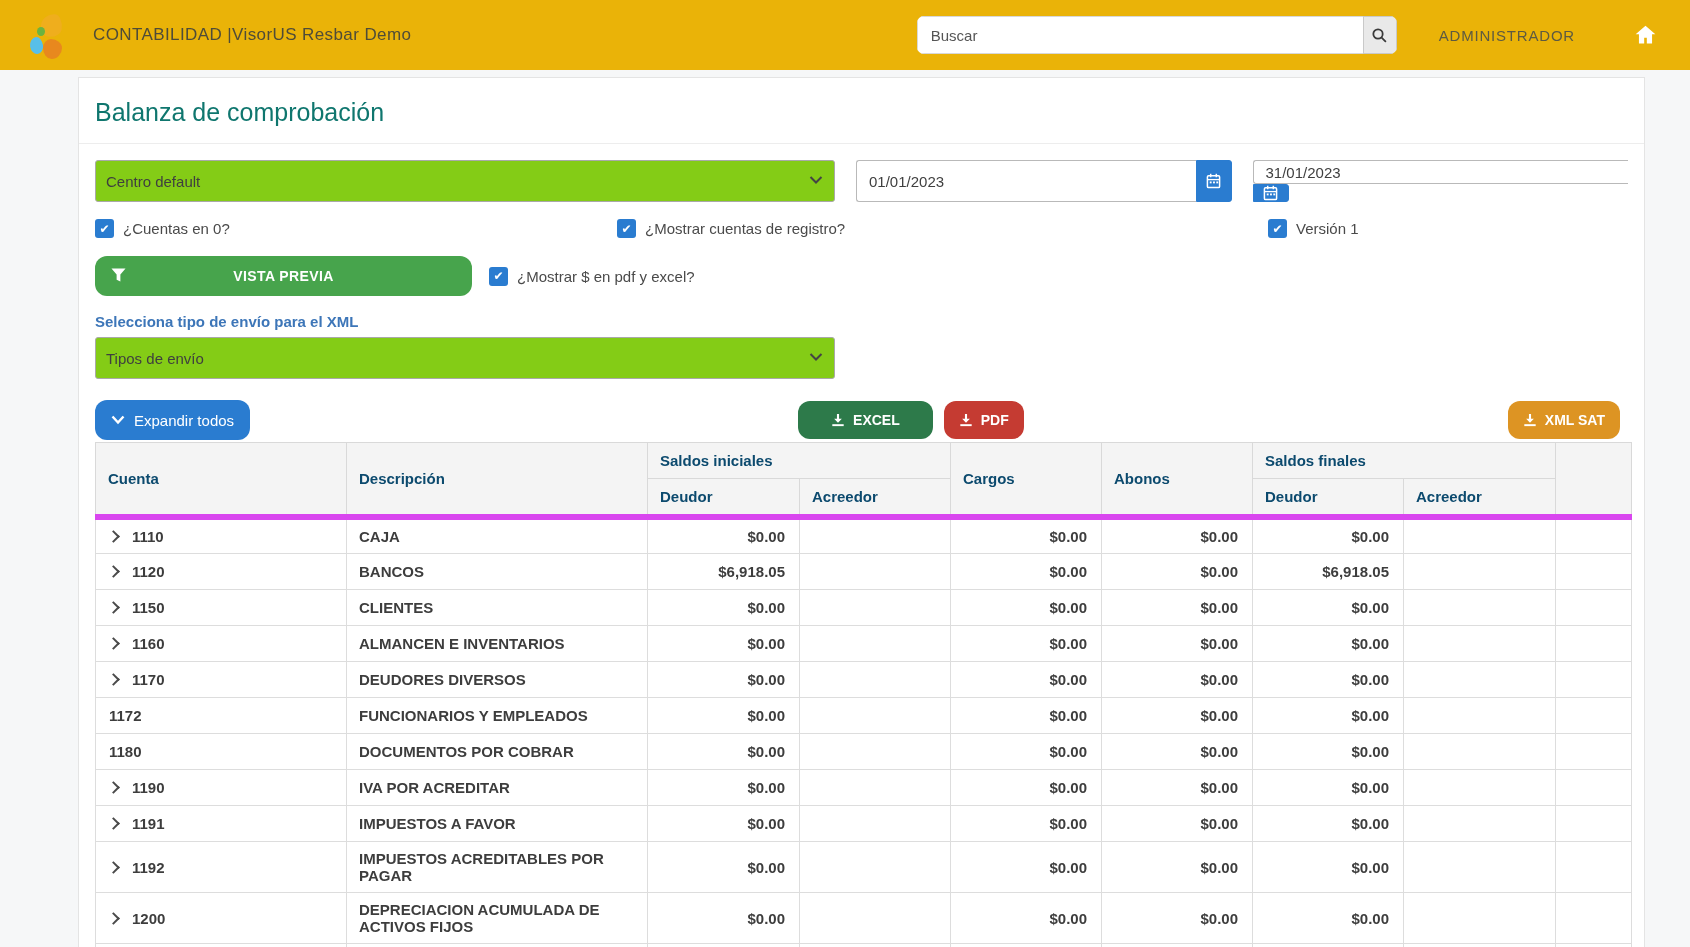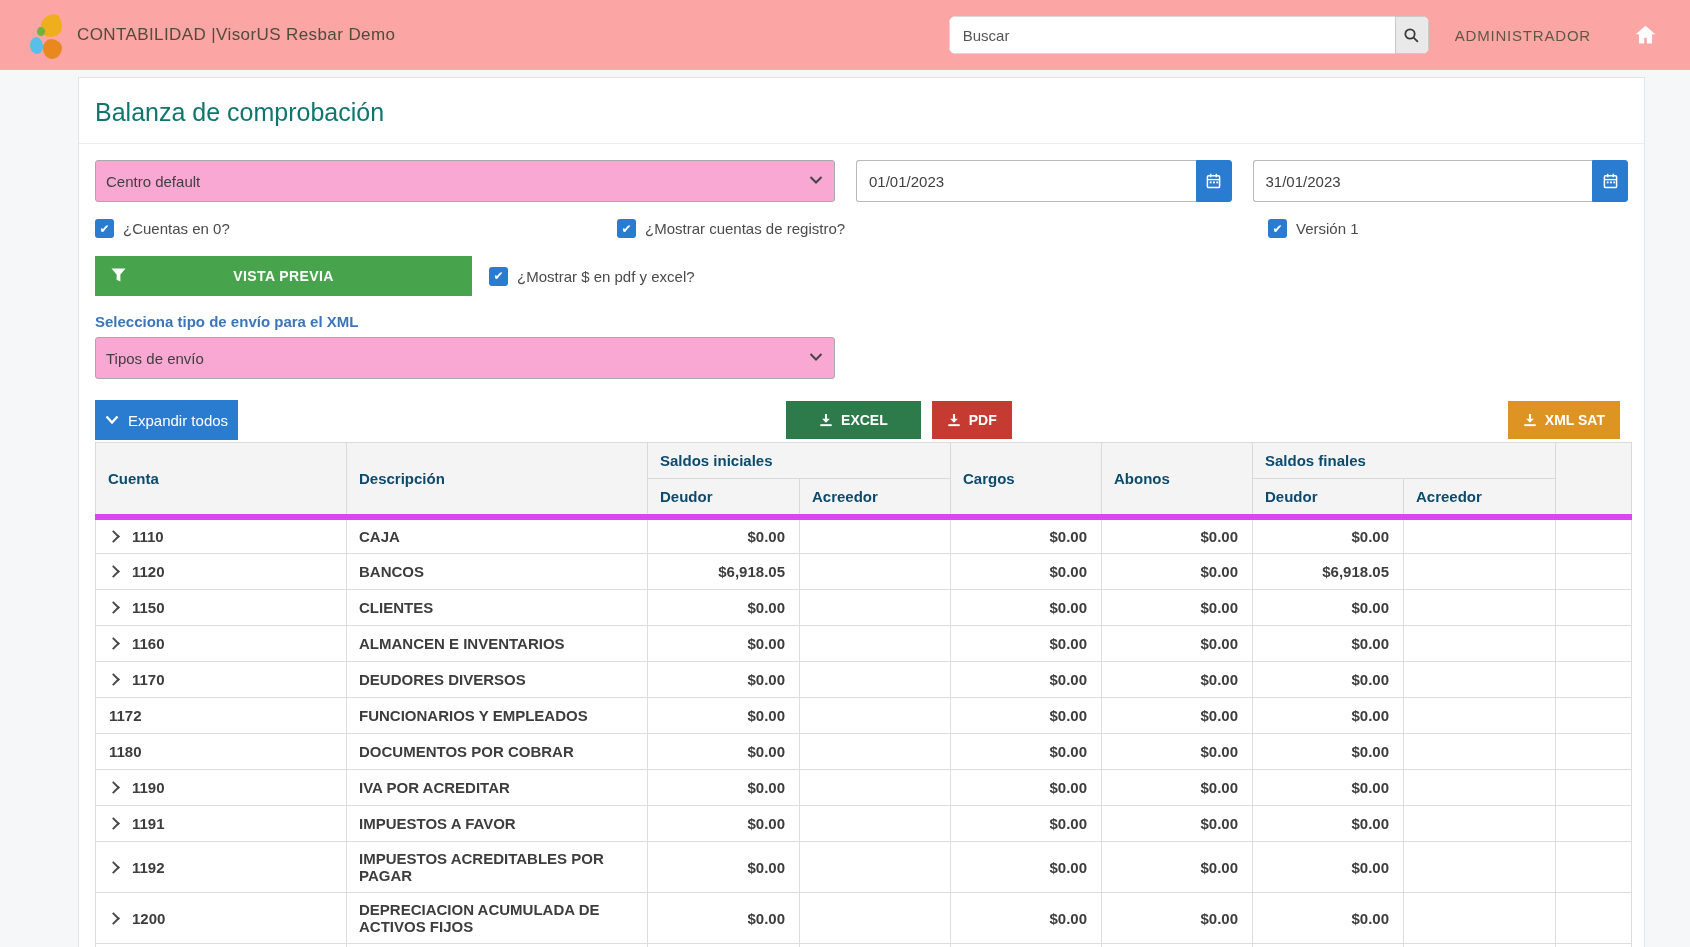--- a/index.html
+++ b/index.html
@@ -4,23 +4,24 @@
 <style>
   * { box-sizing: border-box; margin: 0; padding: 0; }
   html,body { width:1690px; height:947px; overflow:hidden; }
   body {
     font-family:"Liberation Sans", sans-serif;
     background:#f6f7f8;
     color:#3f3f3f;
   }
   
   .topbar {
-    height:70px; background:#fca5a5;
+    height:70px; background:#eab308;
     display:flex; align-items:center;
     padding:0 20px 0 30px;
+    gap:16px;
   }
   .logo { position:relative; width:38px; height:46px; flex:0 0 auto; }
   .logo .p1 { position:absolute; left:11px; top:2px; width:21px; height:23px; background:#efae1d;
               border-radius:62% 38% 58% 42% / 55% 60% 40% 45%; transform:rotate(6deg); }
   .logo .p2 { position:absolute; left:13px; top:27px; width:19px; height:20px; background:#e8881e;
               border-radius:42% 58% 55% 45% / 45% 45% 55% 55%; }
   .logo .p3 { position:absolute; left:0px;  top:25px; width:13px; height:17px; background:#58bfe9;
               border-radius:55% 45% 50% 50% / 50% 55% 45% 50%; transform:rotate(-8deg); }
   .logo .p4 { position:absolute; left:7px;  top:15px; width:8px;  height:9px;  background:#6cb33f;
               border-radius:50%; }
@@ -43,56 +44,56 @@
     border:1px solid #e4e4e4; border-bottom:none;
     padding:12px 16px 40px; min-height:900px;
   }
   .title-wrap { margin:0 -16px 16px; padding:8px 16px 16px; border-bottom:1px solid #ededed; }
   .page-title { font-size:25px; font-weight:400; color:#0f766e; }
   
   .frow { display:flex; align-items:center; margin-bottom:17px; }
   .sel-wrap { position:relative; }
   .sel-wrap select {
     width:100%; height:42px; appearance:none; -webkit-appearance:none;
-    border:1px solid #a9a9a9; border-radius:3px; background:#f9a8d4;
+    border:1px solid #a9a9a9; border-radius:3px; background:#84cc16;
     font-family:inherit; font-size:15px; color:#3f3f3f; padding:0 34px 0 10px; outline:none;
   }
   .sel-wrap .sel-chev { position:absolute; right:12px; top:15px; pointer-events:none; }
   .w-centro { width:740px; margin-right:21px; }
   .dategrp { display:flex; flex:1; height:42px; }
-  .dategrp + .dategrp { margin-left:21px; }
+  .dategrp + .dategrp { margin-left:21px;flex-direction:column; }
   .dategrp input {
     flex:1; border:1px solid #b9b9b9; border-right:none; border-radius:3px 0 0 3px;
     padding:0 12px; font-family:inherit; font-size:15px; color:#3f3f3f; outline:none; min-width:0;
   }
   .cal-btn {
     width:36px; background:#2a7cd0; border:1px solid #2a7cd0; border-radius:0 3px 3px 0;
     display:flex; align-items:center; justify-content:center; cursor:pointer;
   }
   
   .cbxrow { margin-bottom:18px; }
   .cbxcol1 { width:522px; } .cbxcol2 { width:651px; }
   .cbx-item { display:flex; align-items:center; }
   .cbx {
     width:19px; height:19px; background:#2a7cd0; border-radius:3px; flex:0 0 auto;
     display:flex; align-items:center; justify-content:center; cursor:pointer;
   }
   .cbx .tick { color:#fff; font-size:12px; line-height:1; }
   .cbx-item label { margin-left:9px; font-size:15px; color:#4a4a4a; cursor:pointer; }
   
   .btn {
-    border:none; border-radius:0; color:#fff; font-family:inherit; font-weight:bold;
+    border:none; border-radius:12px; color:#fff; font-family:inherit; font-weight:bold;
     font-size:14px; cursor:pointer; display:inline-flex; align-items:center; justify-content:center;
   }
   .btn-vista { position:relative; width:377px; height:40px; background:#47a44c; letter-spacing:.4px; margin-right:17px; }
   .btn-vista .funnel { position:absolute; left:16px; top:12px; }
   .xml-label { font-size:15px; font-weight:bold; color:#3d76b8; margin-bottom:7px; }
   .w-tipos { width:740px; margin-bottom:21px; }
   .toolbar { display:flex; align-items:center; margin-bottom:2px; }
-  .btn-expandir { height:40px; padding:0 10px; background:#2a7cd0; font-size:15px; font-weight:normal; }
+  .btn-expandir { height:40px; padding:0 16px; background:#2a7cd0; font-size:15px; font-weight:normal; }
   .btn-expandir svg { margin-right:9px; }
   .btn-excel { height:38px; padding:0 33px; background:#2d7a4a; margin-left:548px; }
   .btn-pdf   { height:38px; padding:16px 15px; background:#c53b32; margin-left:11px; }
   .btn-xml   { height:38px; padding:0 15px; background:#dd9423; margin-left:auto; margin-right:8px; }
   .btn .dl { margin-right:8px; }
   
   table { width:100%; border-collapse:collapse; table-layout:fixed; }
   thead th {
     background:#f4f4f4; font-size:15px; font-weight:bold; color:#0c4a6e; text-align:left;
     padding:9px 12px; border:1px solid #d9d9d9; height:36px; vertical-align:middle;

